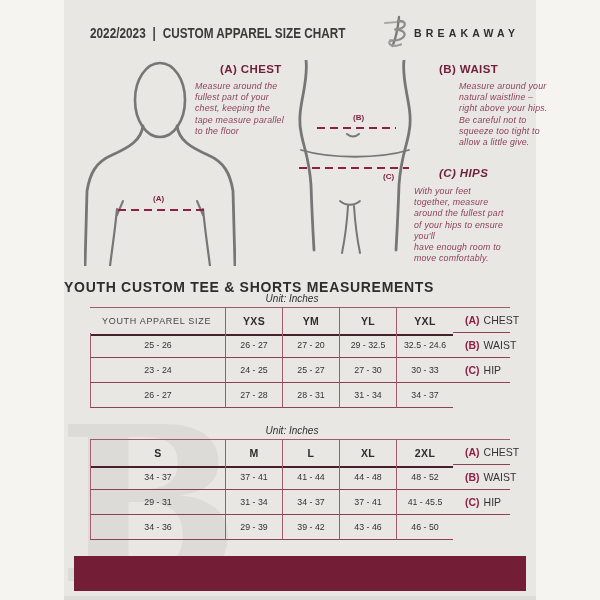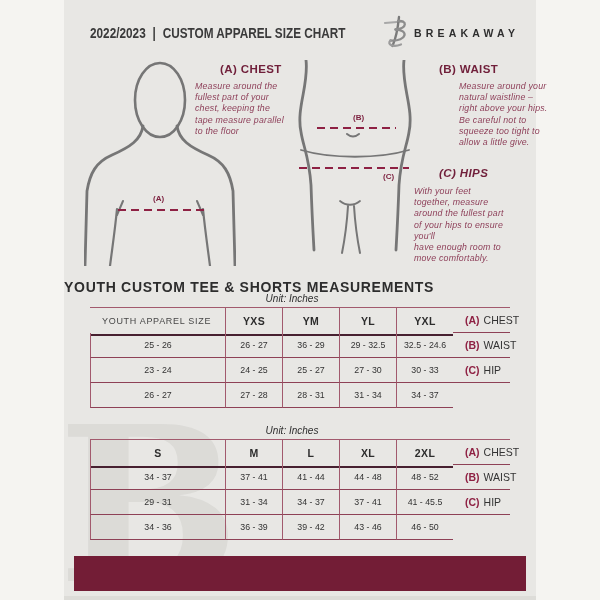--- a/index.html
+++ b/index.html
@@ -148,21 +148,21 @@
     <div class="cell hcell th-size vline">YM</div>
     <div class="cell hcell th-size vline">YL</div>
     <div class="cell hcell th-size vline">YXL</div>
 
     <div class="cell td-label">
         <span class="pfx">(A)</span>
         <span>CHEST</span>
       </div>
     <div class="cell td-val vline">25 - 26</div>
     <div class="cell td-val vline">26 - 27</div>
-    <div class="cell td-val vline">36 - 29</div>
+    <div class="cell td-val vline">27 - 20</div>
     <div class="cell td-val vline">29 - 32.5</div>
     <div class="cell td-val vline">32.5 - 24.6</div>
 
     <div class="cell td-label">
         <span class="pfx">(B)</span>
         <span>WAIST</span>
       </div>
     <div class="cell td-val vline">23 - 24</div>
     <div class="cell td-val vline">24 - 25</div>
     <div class="cell td-val vline">25 - 27</div>
@@ -206,21 +206,21 @@
     <div class="cell td-val vline">31 - 34</div>
     <div class="cell td-val vline">34 - 37</div>
     <div class="cell td-val vline">37 - 41</div>
     <div class="cell td-val vline">41 - 45.5</div>
 
     <div class="cell td-label">
         <span class="pfx">(C)</span>
         <span>HIP</span>
       </div>
     <div class="cell td-val vline">34 - 36</div>
-    <div class="cell td-val vline">36 - 39</div>
+    <div class="cell td-val vline">29 - 39</div>
     <div class="cell td-val vline">39 - 42</div>
     <div class="cell td-val vline">43 - 46</div>
     <div class="cell td-val vline">46 - 50</div>
   </div>
 
   <div class="footer-bar"></div>
   <div class="bottom-shade"></div>
 </div>
 
 </body></html>

